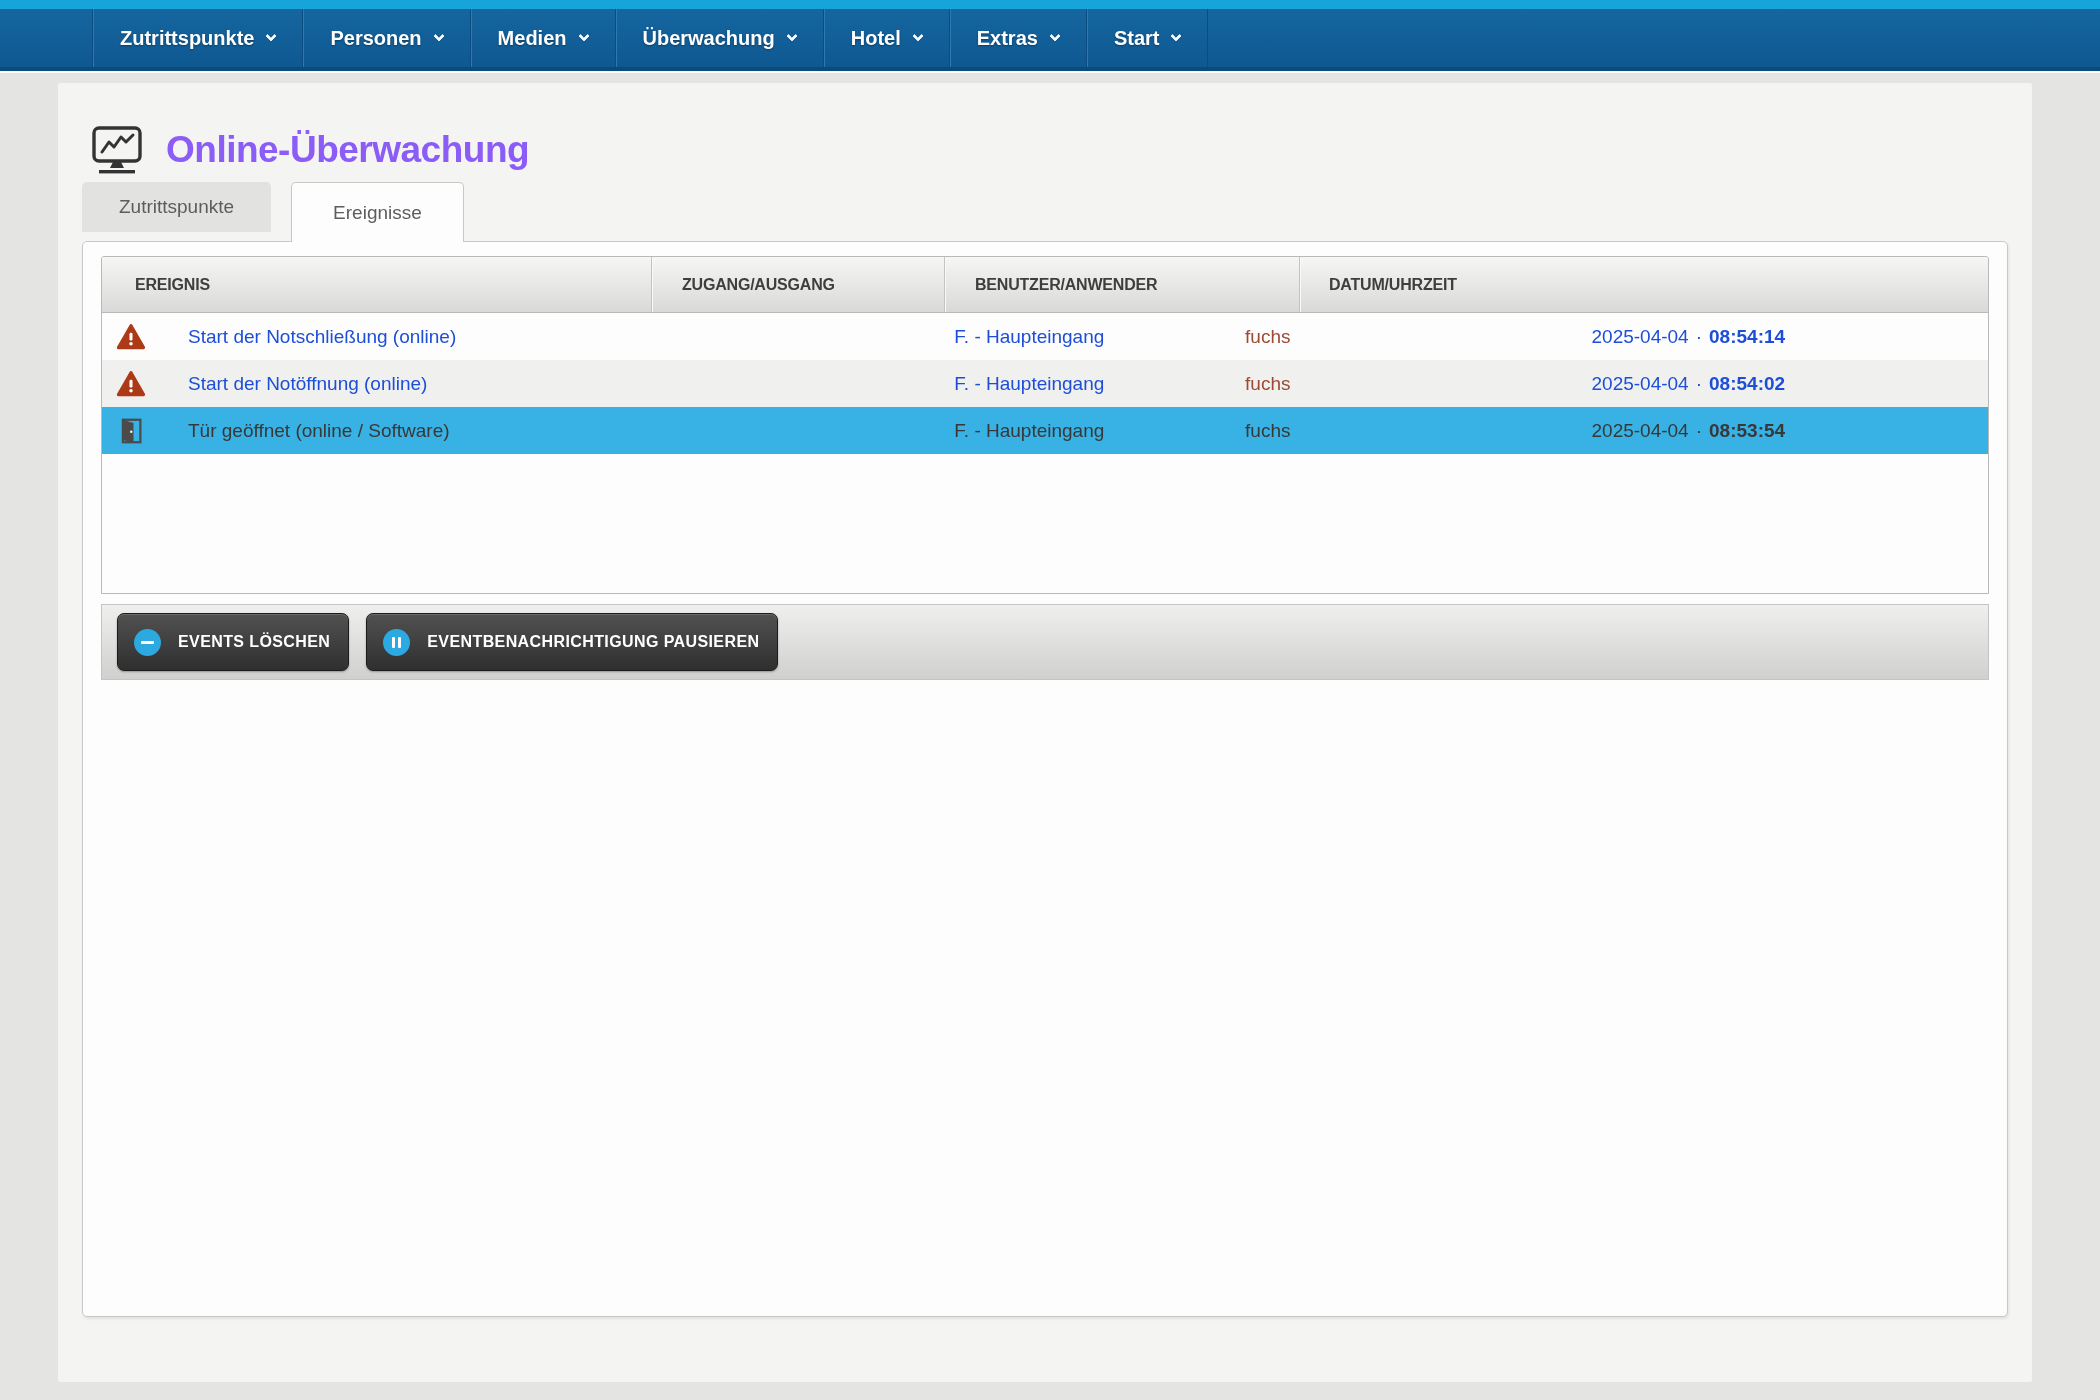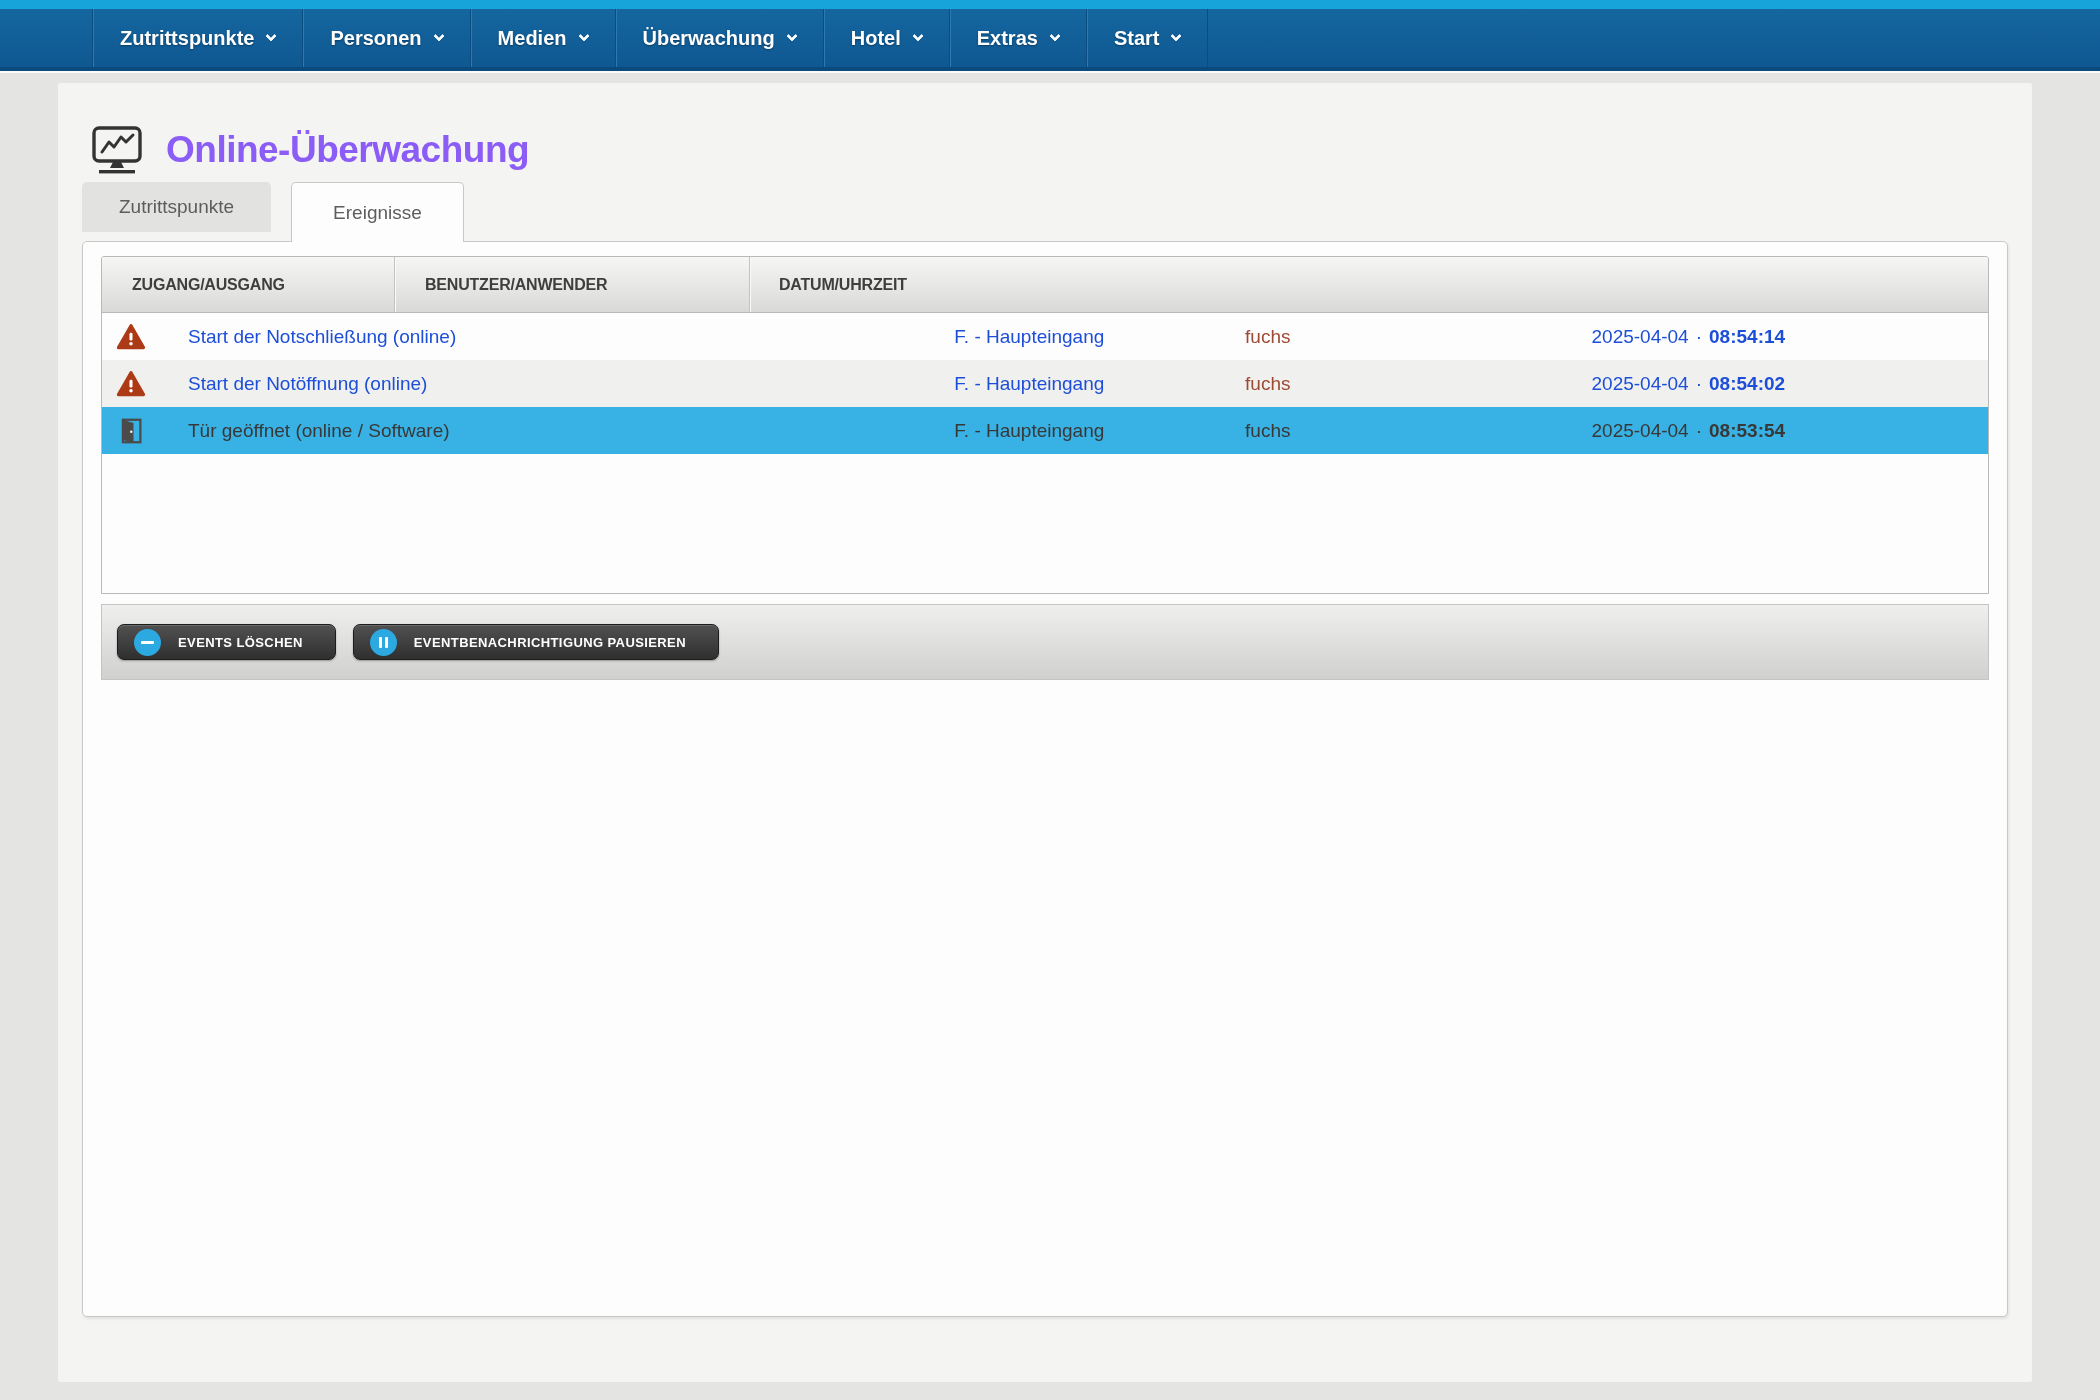--- a/index.html
+++ b/index.html
@@ -93,24 +93,24 @@
   .time { font-weight:bold; }
   .dot-sep { padding:0 7px; }
 
   
   .button-bar {
     margin:10px 18px 0 18px; height:76px;
     background:linear-gradient(#efefed,#d0d0ce); border:1px solid #c4c4c2;
     display:flex; align-items:center; gap:17px; padding-left:15px;
   }
   .dark-btn {
-    height:36px; display:flex; align-items:center; padding:0 32px 0 16px;
+    height:58px; display:flex; align-items:center; padding:0 18px 0 16px;
     background:linear-gradient(#515151,#2f2f2f); border:1px solid #1c1c1c; border-radius:7px;
     box-shadow:inset 0 1px 0 #6a6a6a, 0 1px 2px rgba(0,0,0,.3);
-    color:#fff; font-size:13px; font-weight:bold; letter-spacing:.4px; cursor:pointer;
+    color:#fff; font-size:16px; font-weight:bold; letter-spacing:.4px; cursor:pointer;
     white-space:nowrap;
   }
   .btn-circ {
     width:27px; height:27px; border-radius:50%; background:#2ca9e0;
     display:flex; align-items:center; justify-content:center; margin-right:17px; flex:0 0 auto;
   }
   .glyph-minus { width:13px; height:3px; background:#fff; border-radius:1px; }
   .glyph-pause { display:flex; gap:3px; }
   .glyph-pause i { display:block; width:3px; height:11px; background:#fff; border-radius:1px; }
 </style>
@@ -169,20 +169,21 @@
 
   <div class="tabs">
     <div class="tab inactive">Zutrittspunkte</div>
     <div class="tab active">Ereignisse</div>
   </div>
 
   <div class="content-panel">
 
     <div class="events-table">
       <div class="t-head">
+        <div class="cell c1">EREIGNIS</div>
         <div class="cell c2">ZUGANG/AUSGANG</div>
         <div class="cell c4">BENUTZER/ANWENDER</div>
         <div class="cell c5">DATUM/UHRZEIT</div>
       </div>
       <div id="table-body">
   <div class="t-row odd alert">
     <div class="cell c1">
       <svg class="row-icon" viewBox="0 0 24 24">
                 <path d="M12 3 L22 20.5 H2 Z" fill="#ad3a16" stroke="#ad3a16" stroke-width="2.6" stroke-linejoin="round"></path>
                 <rect x="10.8" y="8.6" width="2.4" height="6.2" rx="1.1" fill="#fff"></rect>

